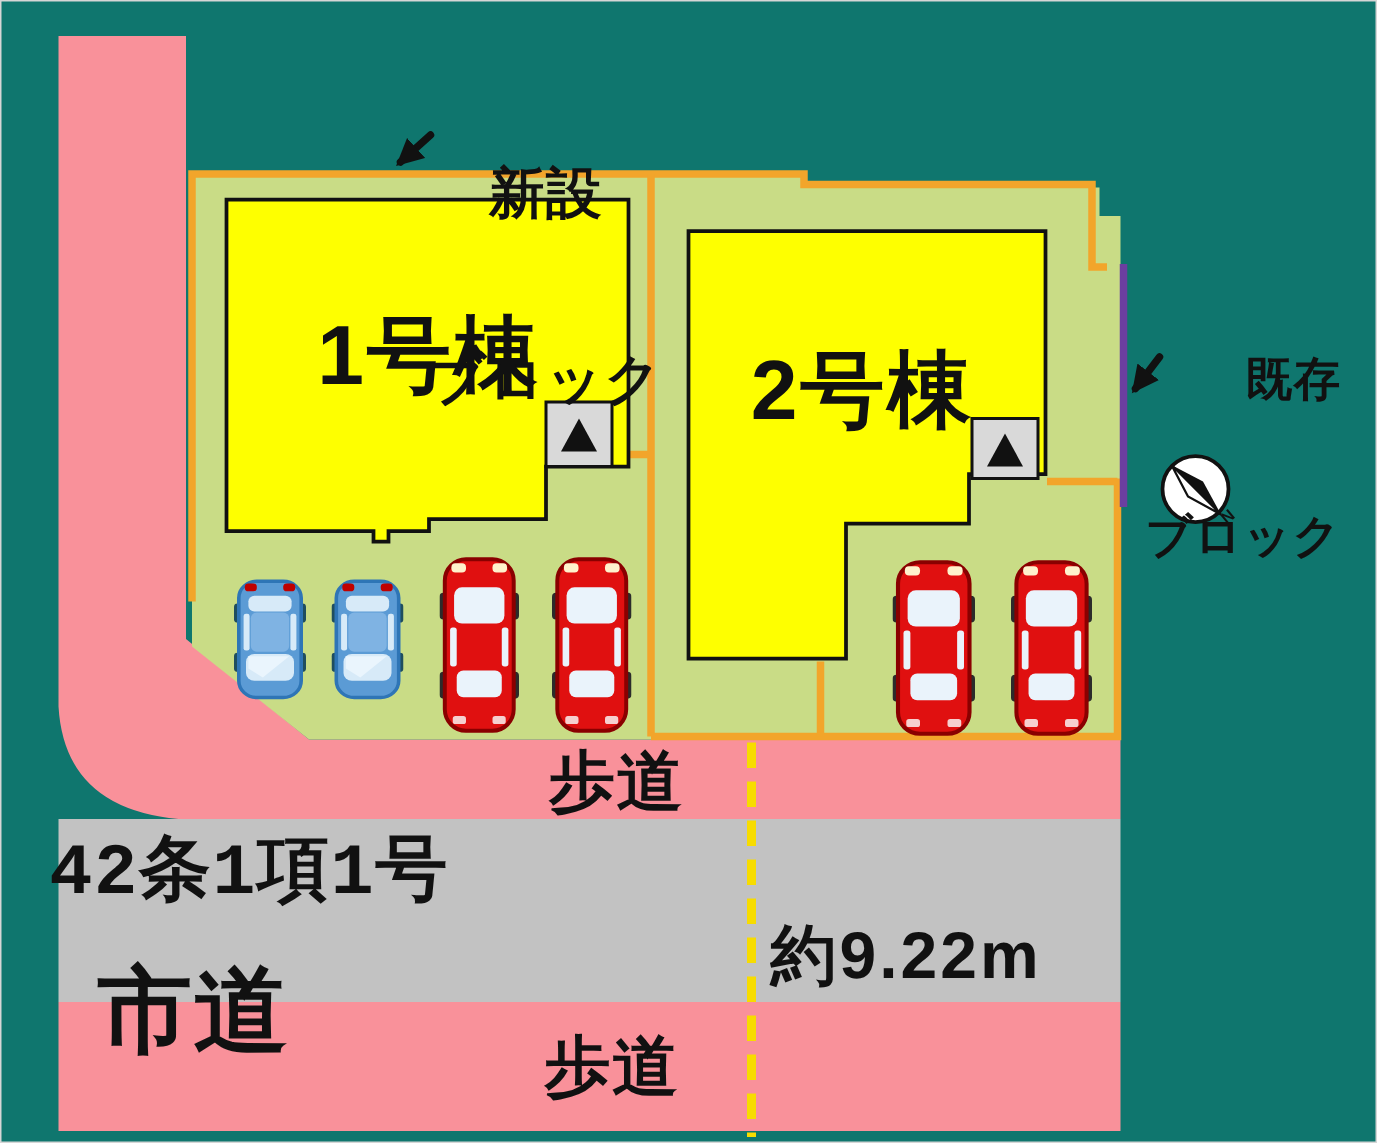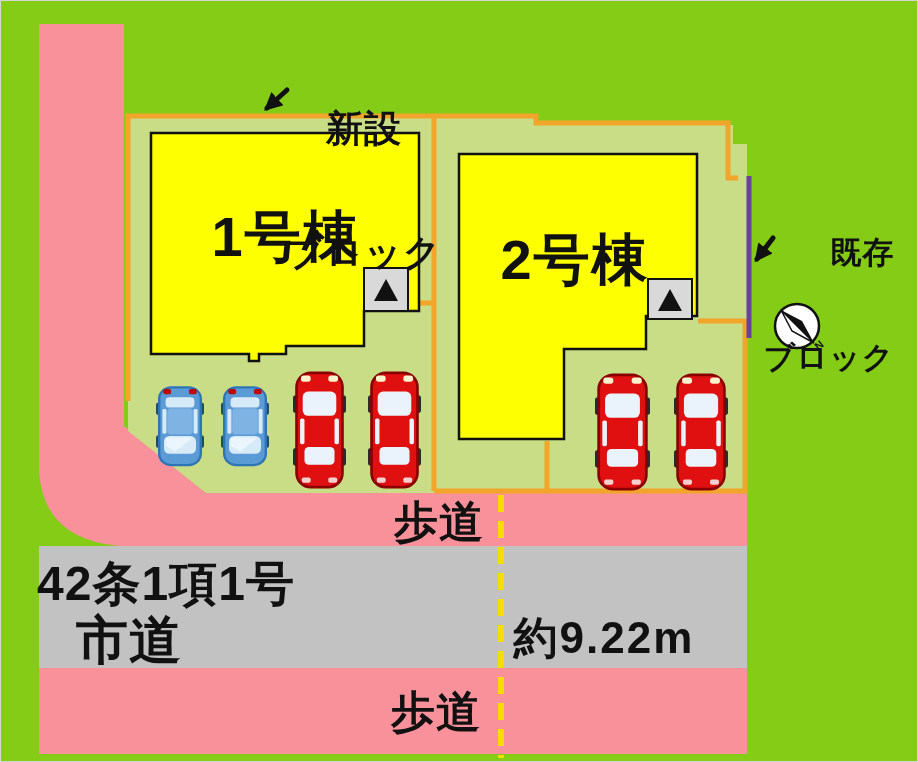--- a/index.html
+++ b/index.html
@@ -1,39 +1,39 @@
 <!DOCTYPE html>
 <html><head>
 <meta charset="utf-8">
 <style>
   html,body{margin:0;padding:0;background:#ffffff;}
   #canvas{
     position:relative;
     width:918px;height:762px;
-    background:#84cc16;
+    background:#0f766e;
     overflow:hidden;
     box-sizing:border-box;
     border:1px solid #d6d6d6;
     font-family:"Liberation Sans","DejaVu Sans",sans-serif;
   }
   #plan-svg{position:absolute;left:0;top:0;}
   .lbl{
     position:absolute;
     transform:translateX(-50%);
     text-align:center;
     color:#111111;
     font-weight:bold;
     white-space:pre;
     line-height:1.12;
     letter-spacing:1px;
   }
   .lbl-building{font-size:56px;font-weight:600;letter-spacing:2px;}
-  .lbl-sidewalk{font-size:44px;margin-left:28px;}
+  .lbl-sidewalk{font-size:44px;}
   .lbl-road1{font-size:48px;}
-  .lbl-road2{font-size:52px;}
+  .lbl-road2{font-size:63px;margin-top:28px;}
   .lbl-width{font-size:44px;letter-spacing:2px;}
   .lbl-newblock{font-size:37px;}
   .lbl-existblock{font-size:31px;text-align:right;}
   .lbl-north{
     font-size:11px;font-weight:bold;
     transform:rotate(-40deg);
     letter-spacing:0;
   }
 </style>
 </head>
@@ -140,21 +140,21 @@
     <div>既存</div>
     <div>ブロック</div>
   </div>
 
   <div class="lbl lbl-building" style="left:285px;top:205px;">1号棟</div>
 
   <div class="lbl lbl-building" style="left:574px;top:228px;">2号棟</div>
 
   <div class="lbl lbl-sidewalk" style="left:410px;top:496px;">歩道</div>
 
-  <div class="lbl lbl-road1" style="left:165px;top:556px;">42条1項1号</div>
+  <div class="lbl lbl-road1" style="left:165px;top:556px;font-family:Liberation Mono, monospace;">42条1項1号</div>
 
   <div class="lbl lbl-road2" style="left:128px;top:610px;">市道</div>
 
   <div class="lbl lbl-width" style="left:603px;top:612px;">約9.22m</div>
 
   <div class="lbl lbl-sidewalk" style="left:407px;top:686px;">歩道</div>
 
   <div class="lbl lbl-north" style="left:814px;top:338px;">N</div>
 
 </div>

